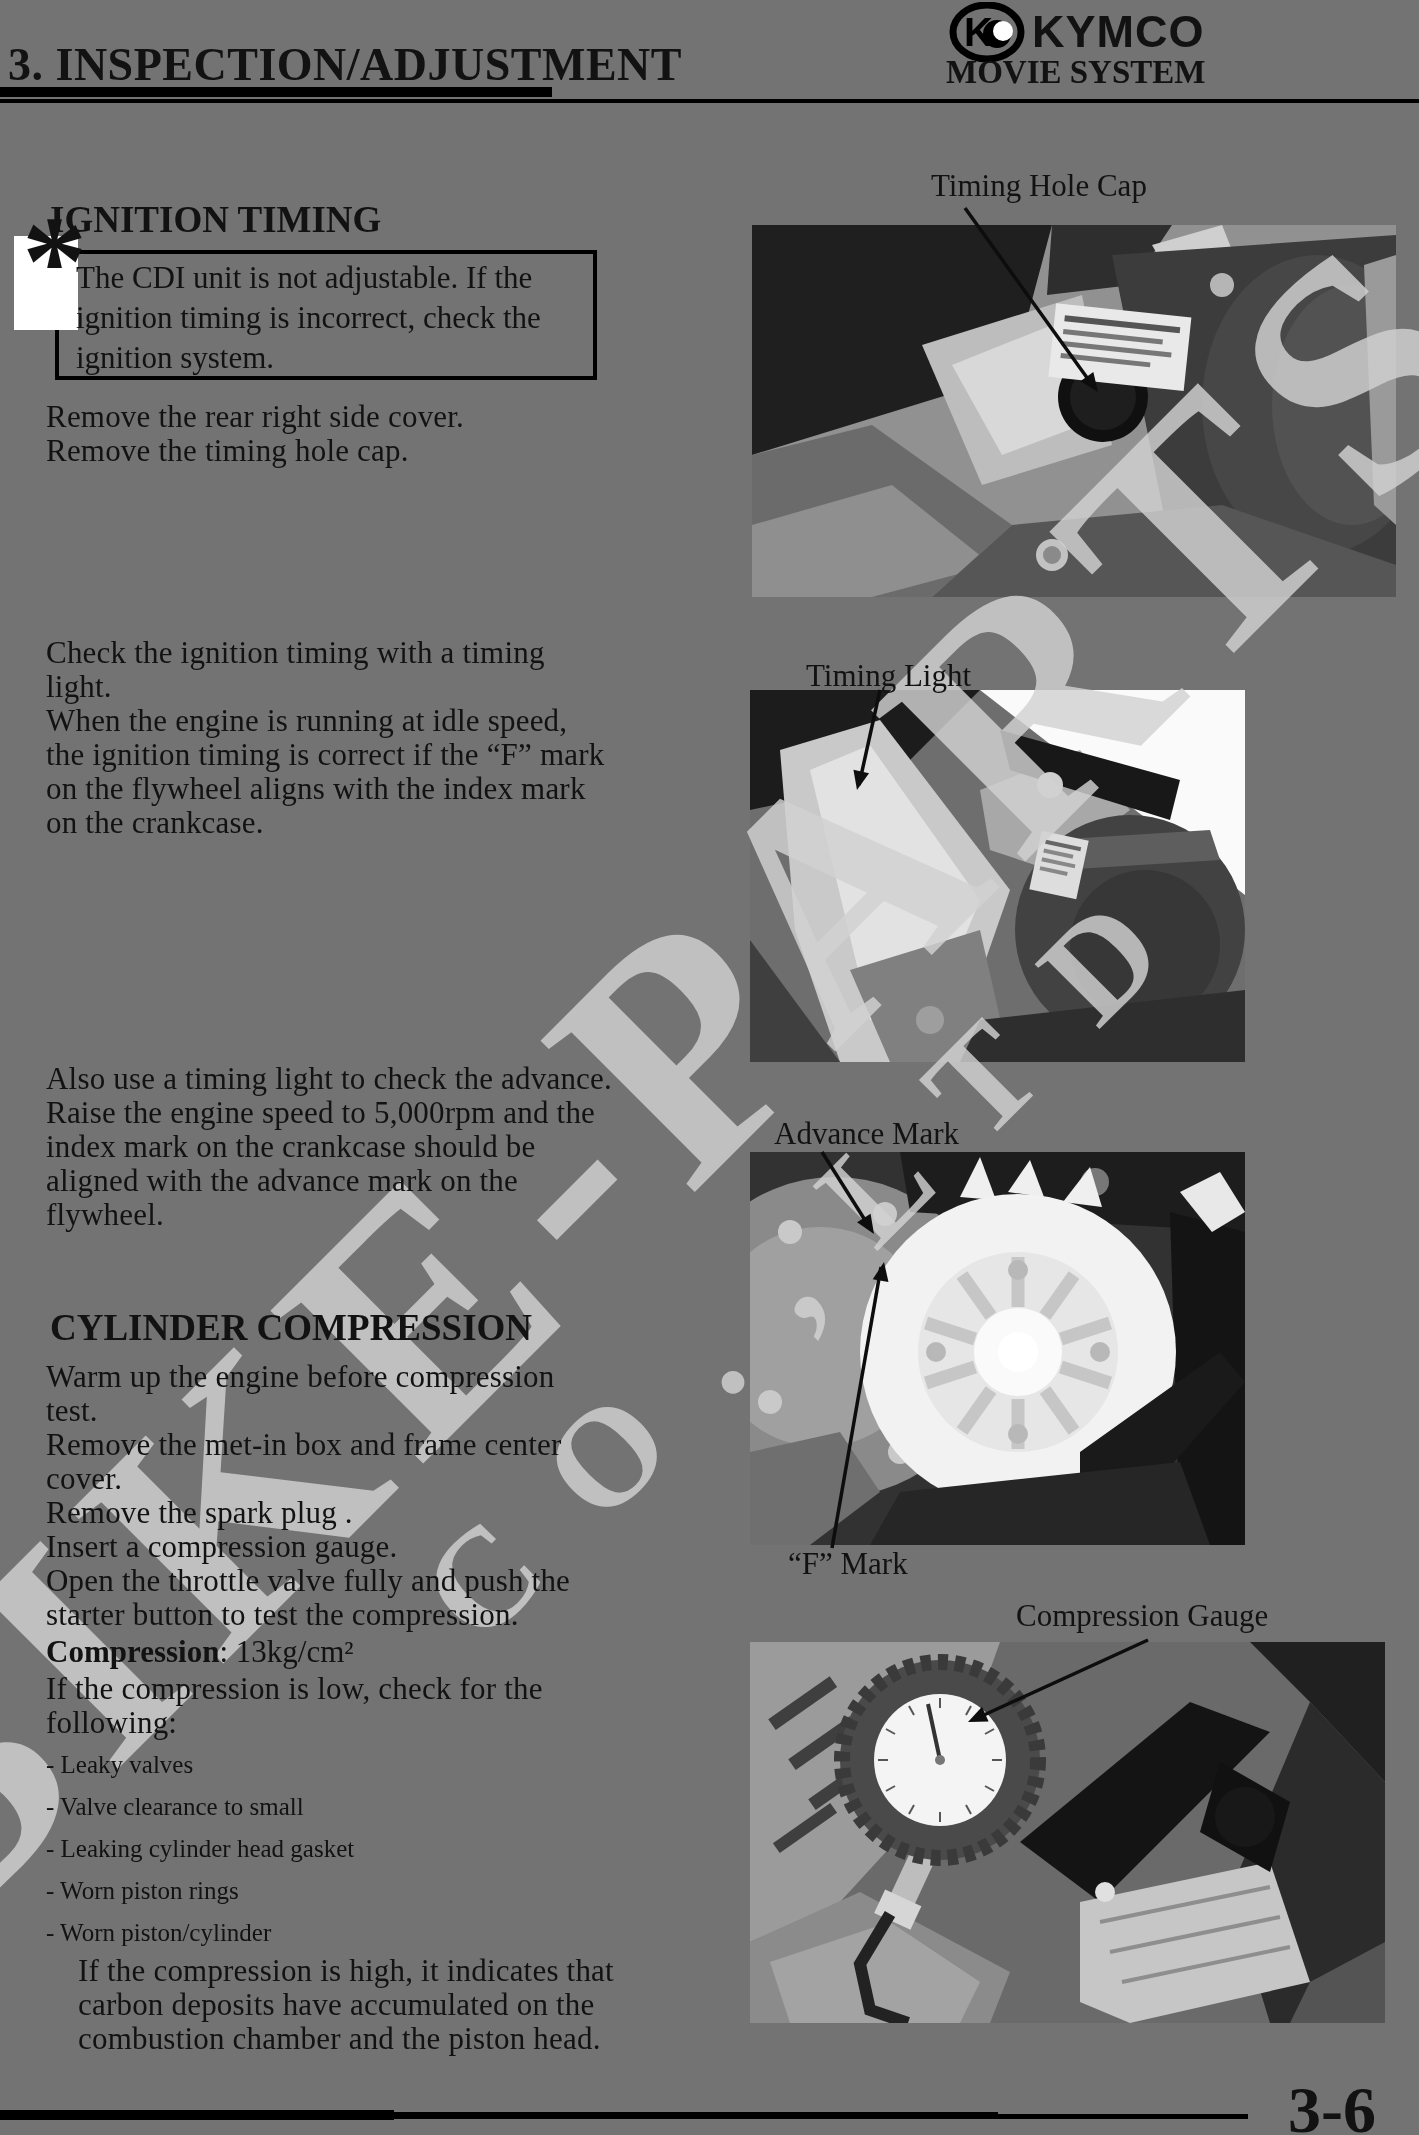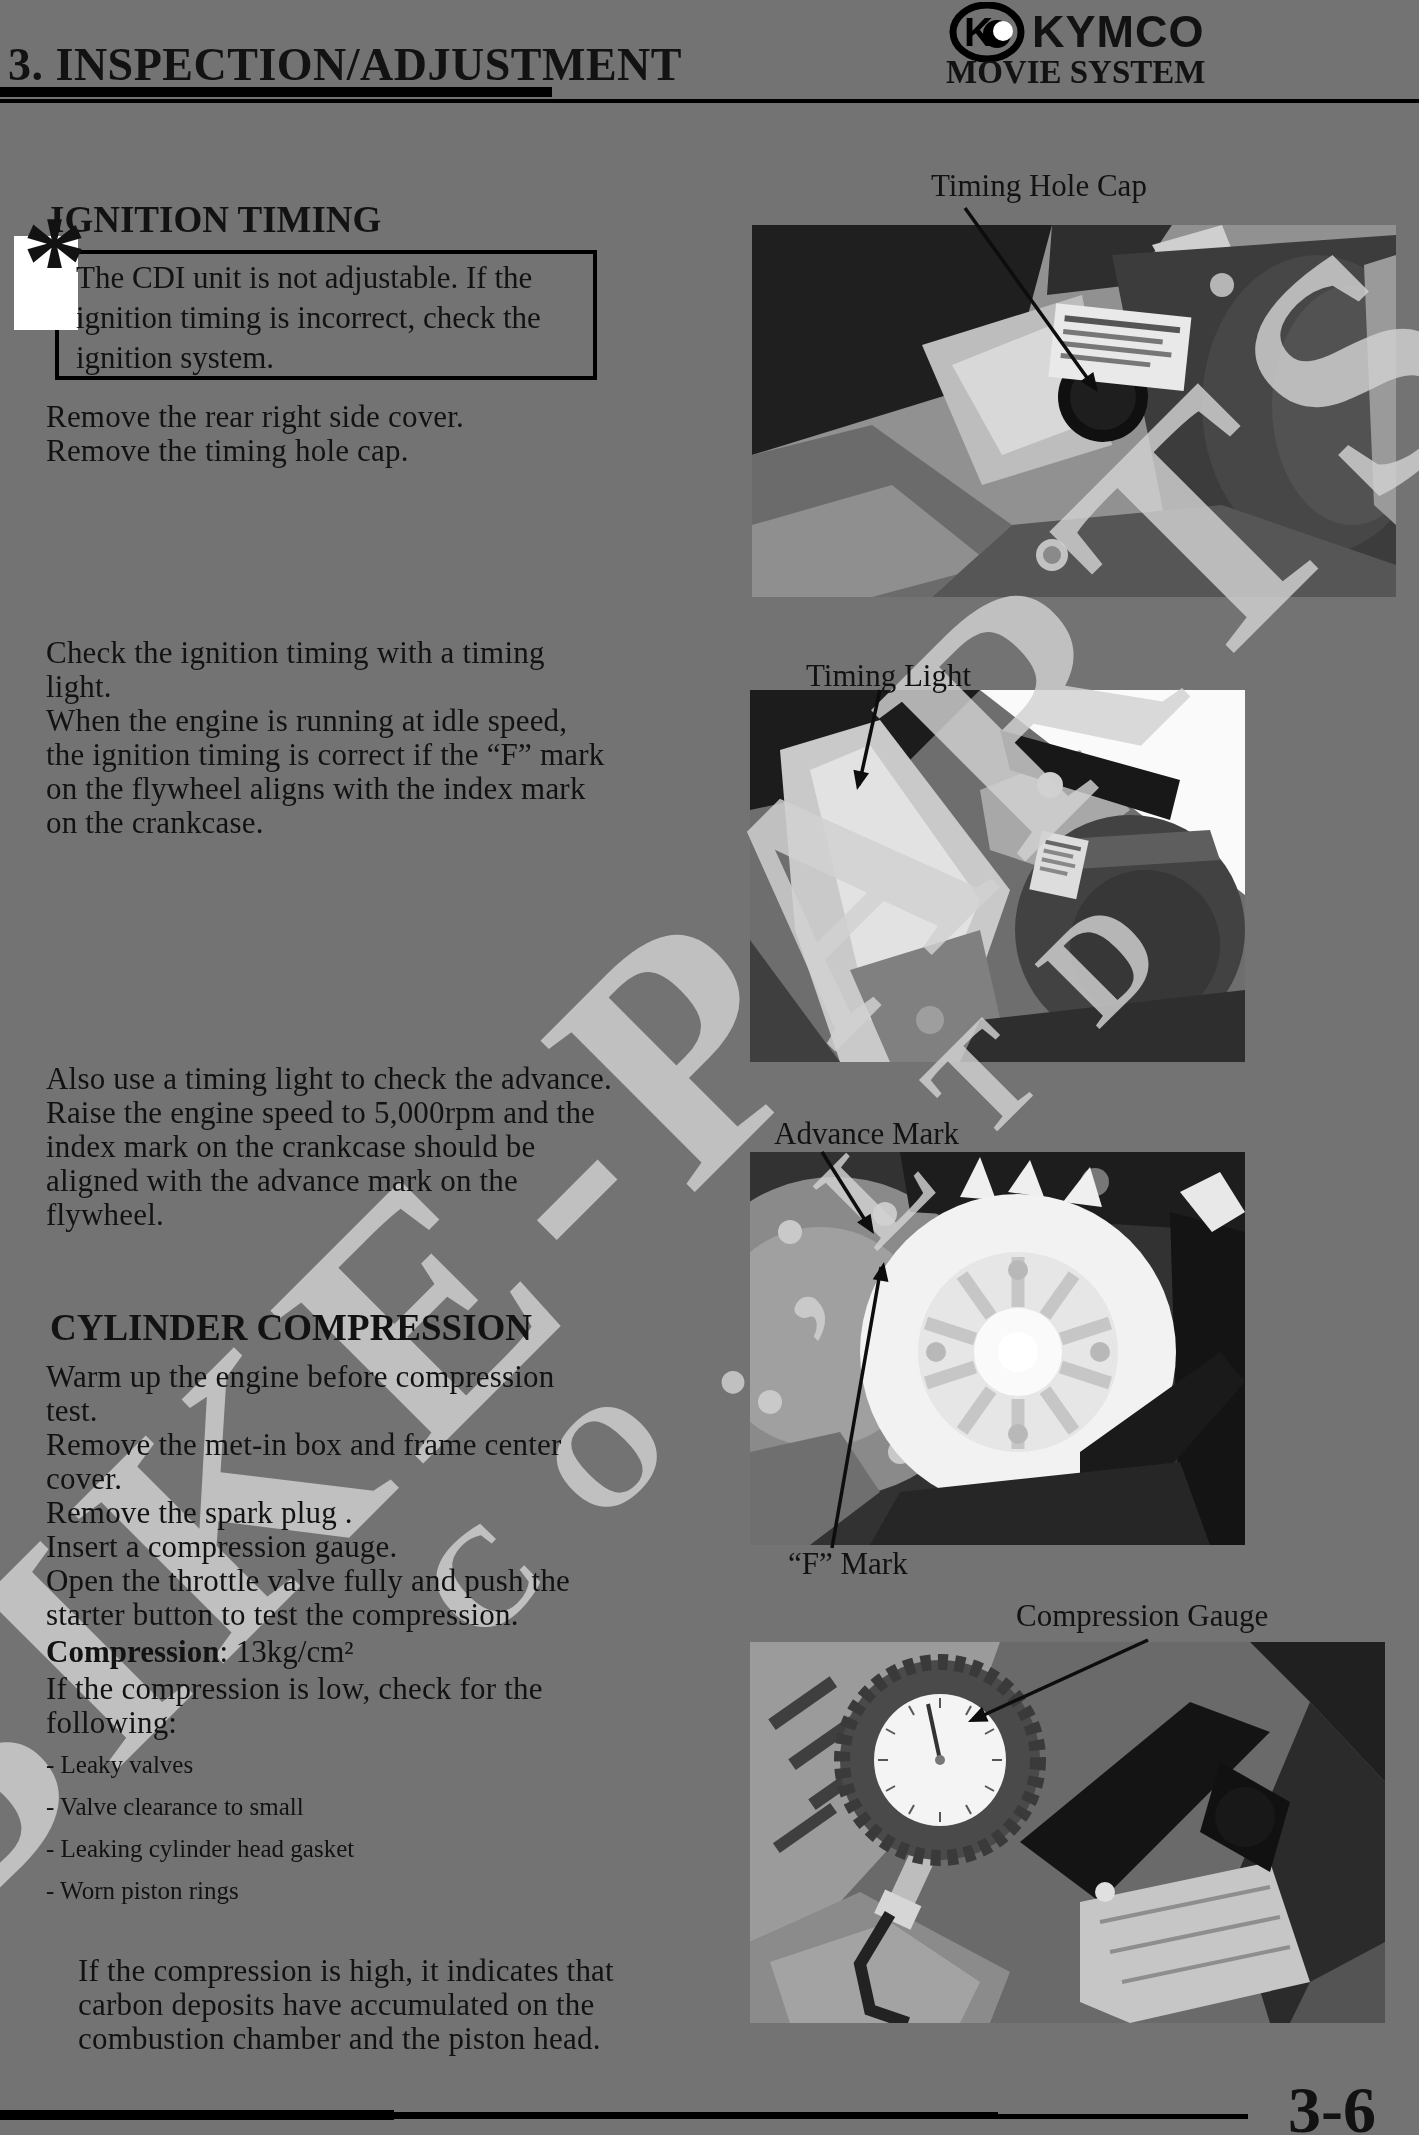--- a/index.html
+++ b/index.html
@@ -93,20 +93,21 @@
   <div class="abs spec-line"><b>Compression</b><span>: 13kg/cm²</span></div>
 
   <div class="abs para" style="top:1672px;">If the compression is low, check for the
 following:</div>
 
   <div class="abs list">
     <div>- Leaky valves</div>
     <div>- Valve clearance to small</div>
     <div>- Leaking cylinder head gasket</div>
     <div>- Worn piston rings</div>
+    <div>- Worn piston/cylinder</div>
   </div>
 
   <div class="abs para" style="top:1954px;margin-left:32px;">If the compression is high, it indicates that
 carbon deposits have accumulated on the
 combustion chamber and the piston head.</div>
 
   <div class="abs figlabel" style="left:931px;top:168px;">Timing Hole Cap</div>
   <svg class="abs photo" style="left:752px;top:225px;" width="644" height="372" viewBox="0 0 644 372">
     <rect width="644" height="372" fill="#919191"></rect>
     <polygon points="0,0 300,0 260,150 0,230" fill="#1f1f1f"></polygon>

